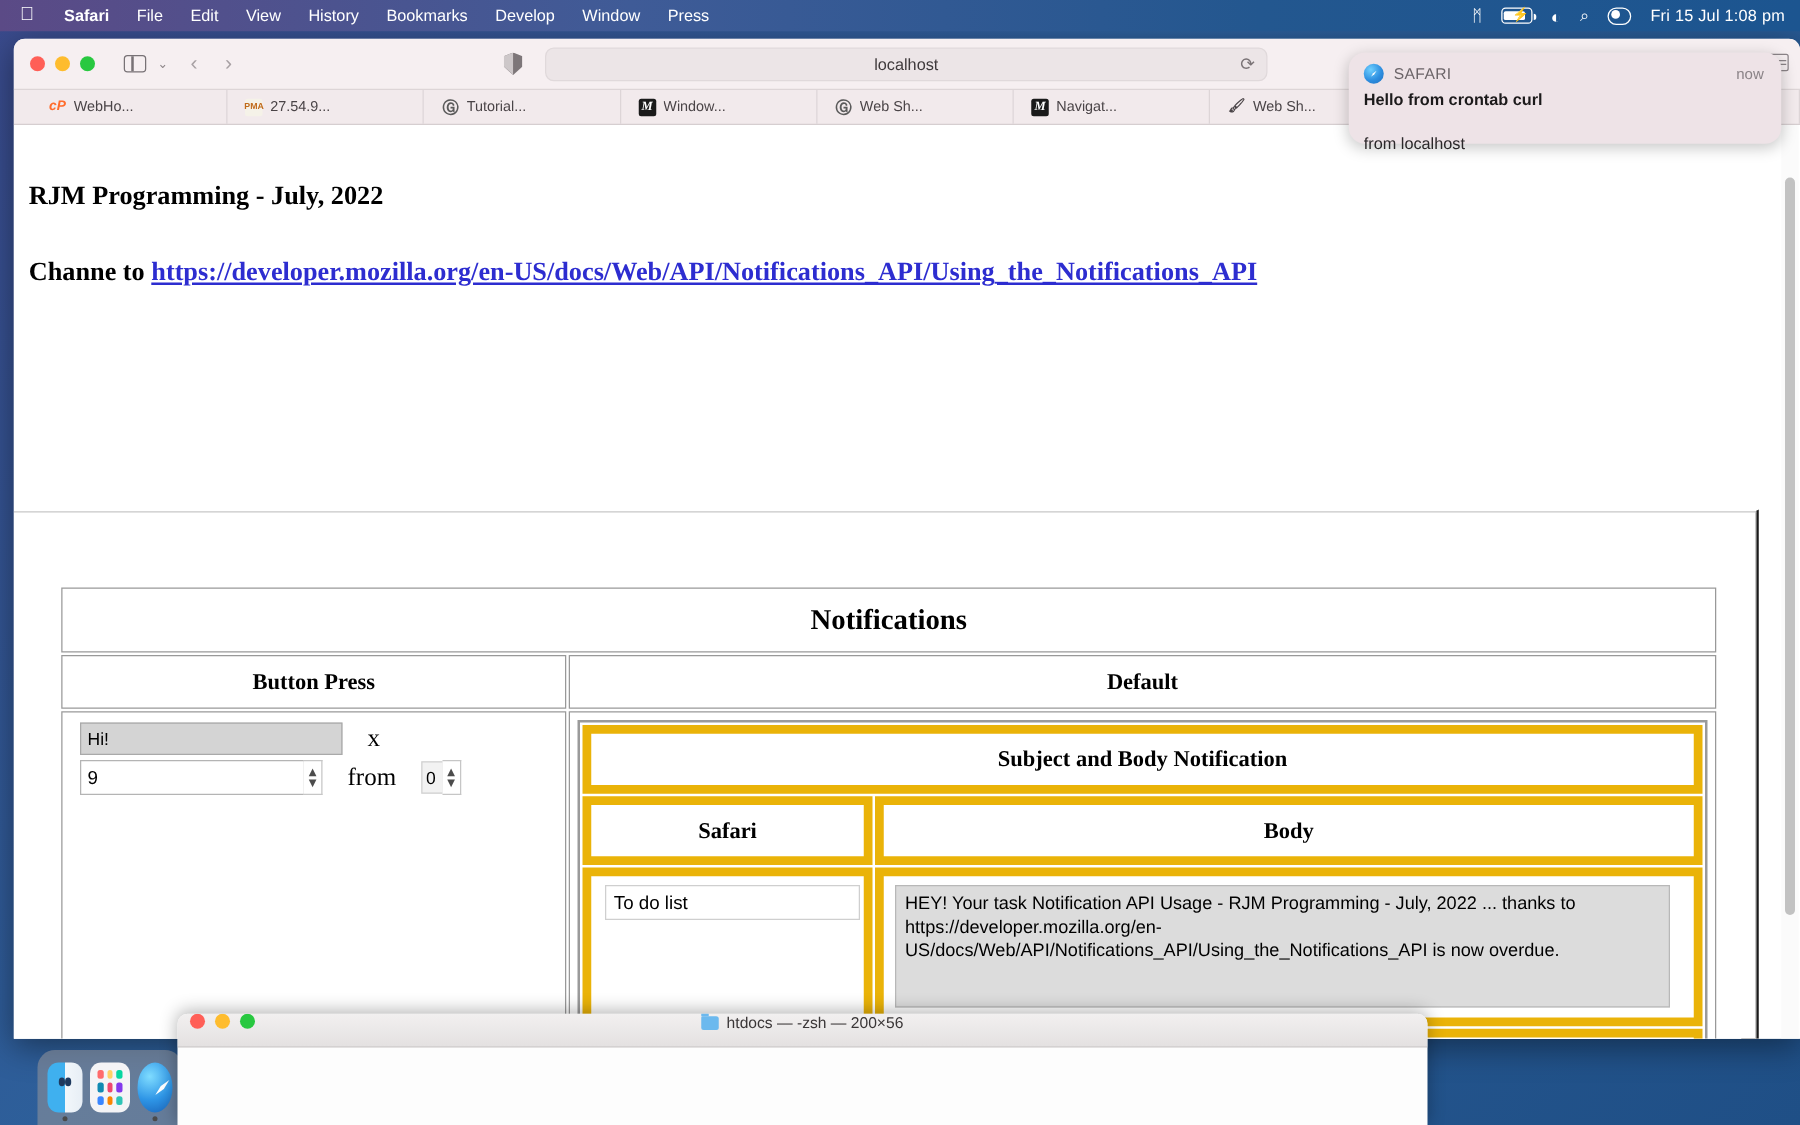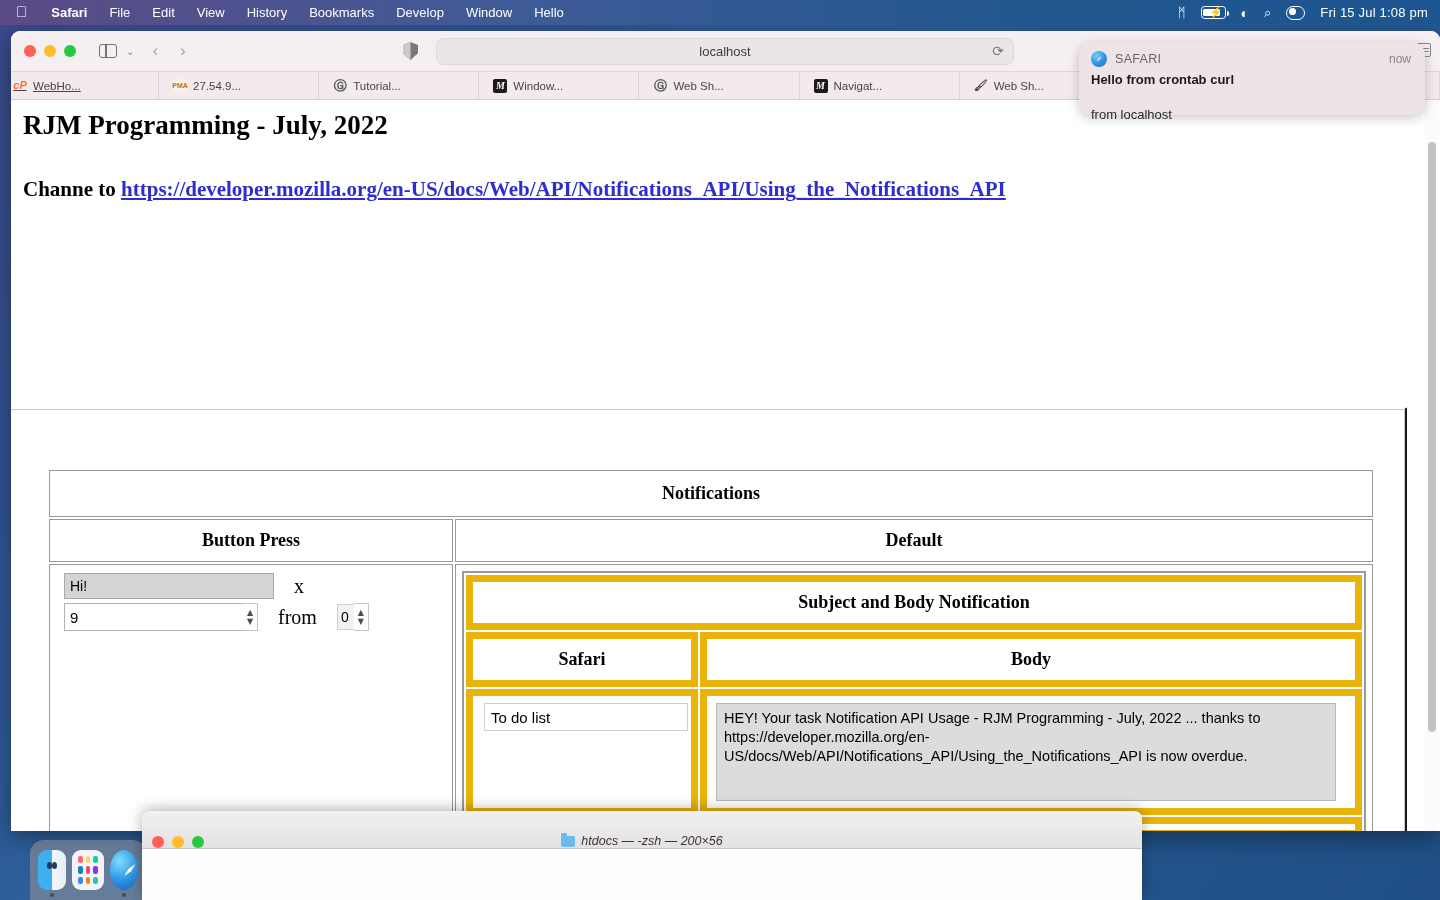--- a/index.html
+++ b/index.html
@@ -170,21 +170,21 @@
   }
   .bm {
     display: flex; align-items: center; gap: 6px;
     padding: 0 14px;
     border-right: 1px solid #ddd5d7;
     flex: 1 1 0;
     min-width: 0;
     white-space: nowrap;
     overflow: hidden;
   }
-  .bm:first-child { padding-left: 2px; text-decoration: underline; }
+  .bm:first-child { padding-left: 28px; }
   .bm-label { overflow: hidden; text-overflow: ellipsis; }
   .favicon {
     width: 14px; height: 14px; flex: 0 0 14px;
     border-radius: 2px;
     display: flex; align-items: center; justify-content: center;
     font-size: 8px; font-weight: bold; line-height: 1;
   }
   .fav-cp { color: #ff6c2c; font-size: 11px; font-weight: bold; font-style: italic;}
   .fav-pma { background: #f5f2e8; color: #c06a1b; font-size: 7px; }
   .fav-globe { font-size: 13px; color: #5a5a5a; }
@@ -200,21 +200,21 @@
   }
   #pagebody {
     padding: 0 12px;
     font-family: "Liberation Serif", serif;
   }
   h1.doc-title {
     font-size: 33px; font-weight: bold; margin: 23px 0 0 0; color: #000;
     letter-spacing: -0.2px;
   }
   h3.doc-sub {
-    font-size: 27px; font-weight: bold; margin: 10px 0 0 0; color: #000;
+    font-size: 21px; font-weight: bold; margin: 44px 0 0 0; color: #000;
   }
   p.doc-thanks {
     font-size: 21px; font-weight: bold; margin: 36px 0 0 0; color: #000;
   }
   p.doc-thanks a {
     color: #2d2dd0; text-decoration: underline;
   }
 
   
   #iframe-wrap {
@@ -238,21 +238,21 @@
 
   table.nt { border-collapse: separate; border-spacing: 2px; width: 100%; }
   table.nt td {
     border: 1px solid #999;
     background: #fff;
     padding: 4px;
     vertical-align: top;
   }
   .hdr {
     text-align: center;
-    font-size: 18px; font-weight: bold;
+    font-size: 23px; font-weight: bold;
     padding: 12px 4px !important;
   }
   .hdr-sm {
     text-align: center; font-size: 18px; font-weight: bold;
     padding: 10px 4px !important;
   }
 
   
   .leftpane { width: 404px; height: 310px; vertical-align: top !important; }
   .form-row { display: flex; align-items: center; gap: 20px; padding: 4px 0 0 10px; }
@@ -377,26 +377,25 @@
     position: absolute;
     left: 142px; top: 811px;
     width: 1000px; height: 89px;
     background: #fdfdfd;
     border-radius: 8px 8px 0 0;
     box-shadow: 0 -2px 14px rgba(0,0,0,0.3);
     z-index: 300;
     overflow: hidden;
   }
   #term-title {
-    height: 38px;
+    height: 27px;
     background: linear-gradient(#f2f0f0, #e4e1e1);
     border-bottom: 1px solid #c9c5c5;
-    display: flex; align-items: flex-end;
-    position: relative;
-    font-style: italic;
+    display: flex; align-items: flex-start;
+    position: relative;
   }
   #term-title .traffic { padding-left: 10px; }
   #term-title .tt {
     position: absolute; left: 0; right: 0; text-align: center;
     font-size: 12.5px; color: #3a3637;
     font-family: "Liberation Sans", sans-serif;
     display: flex; align-items: center; justify-content: center; gap: 6px;
   }
   .folder-ico {
     width: 14px; height: 11px; background: #6cb9ee; border-radius: 1px 2px 2px 2px;
@@ -473,21 +472,21 @@
   <div id="menubar">
     <div class="mb-apple"></div>
     <div class="mb-item bold">Safari</div>
     <div class="mb-item">File</div>
     <div class="mb-item">Edit</div>
     <div class="mb-item">View</div>
     <div class="mb-item">History</div>
     <div class="mb-item">Bookmarks</div>
     <div class="mb-item">Develop</div>
     <div class="mb-item">Window</div>
-    <div class="mb-item">Hello</div>
+    <div class="mb-item">Press</div>
 
     <div id="menubar-right">
       <span class="mb-icon">ᛗ</span>
       <span class="batt">
         <span class="batt-fill"></span>
         <span class="batt-bolt">⚡</span>
       </span>
       <span class="mb-icon wifi-ico">◐</span>
       <span class="mb-icon">⌕</span>
       <span class="ctrl-ico"></span>

